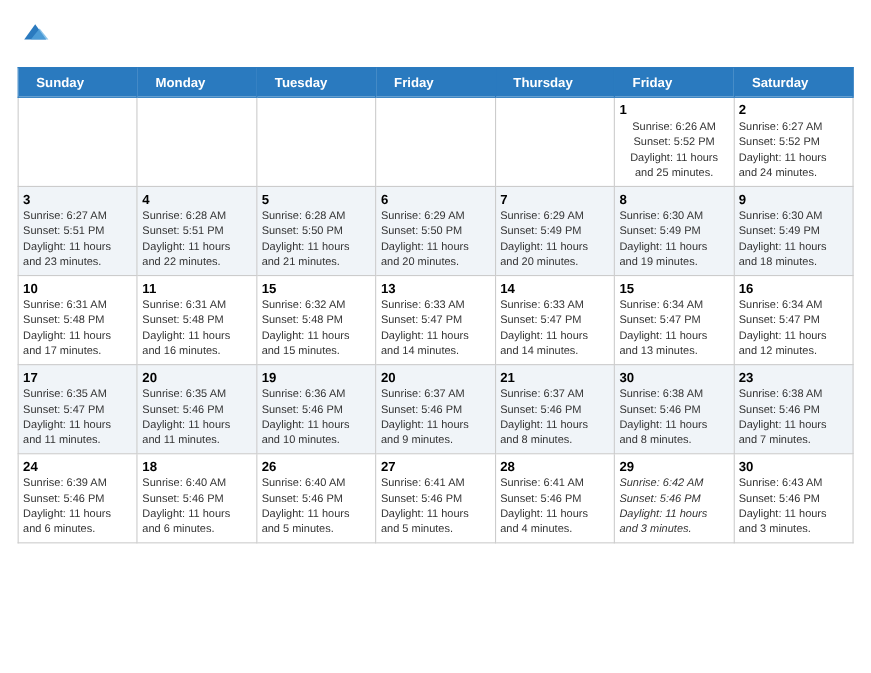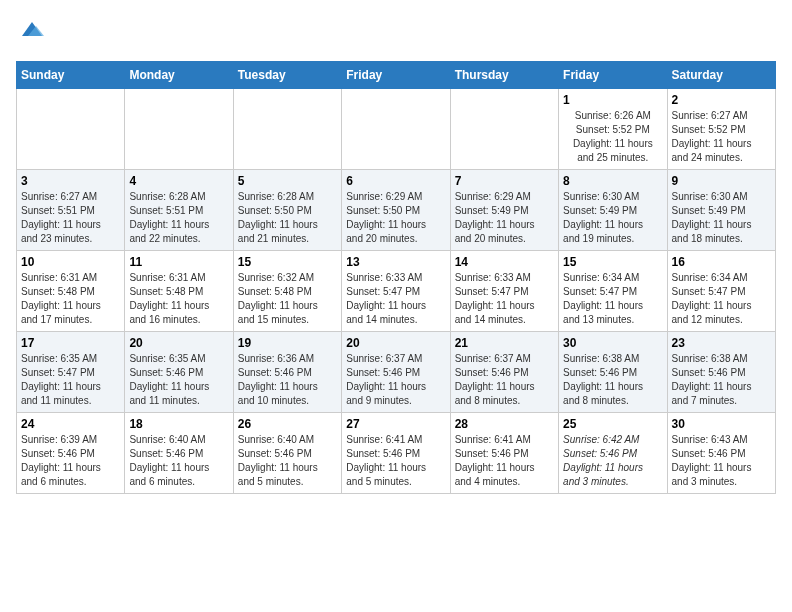--- a/index.html
+++ b/index.html
@@ -45,21 +45,21 @@
       color: #555;
     }
     .calendar {
       width: 100%;
       border-collapse: collapse;
       font-size: 11px;
     }
     .calendar thead th {
       background: #2a7abf;
       color: #fff;
-      padding: 6px 4px;
+      padding: 6px 16px;
       text-align: left;
       font-size: 12px;
       font-weight: bold;
       border: 1px solid #2a7abf;
     }
     .calendar tbody td {
       border: 1px solid #ccc;
       vertical-align: top;
       padding: 4px;
       width: 108px;
@@ -324,21 +324,21 @@
 and 5 minutes.</div>
         </td>
         <td>
           <span class="day-num">28</span>
           <div class="day-info" style="white-space: pre-line;">Sunrise: 6:41 AM
 Sunset: 5:46 PM
 Daylight: 11 hours
 and 4 minutes.</div>
         </td>
         <td>
-          <span class="day-num">25</span>
+          <span class="day-num">29</span>
           <div class="day-info" style="white-space: pre-line; font-style: italic;">Sunrise: 6:42 AM
 Sunset: 5:46 PM
 Daylight: 11 hours
 and 3 minutes.</div>
         </td>
         <td>
           <span class="day-num">30</span>
           <div class="day-info" style="white-space: pre-line;">Sunrise: 6:43 AM
 Sunset: 5:46 PM
 Daylight: 11 hours

